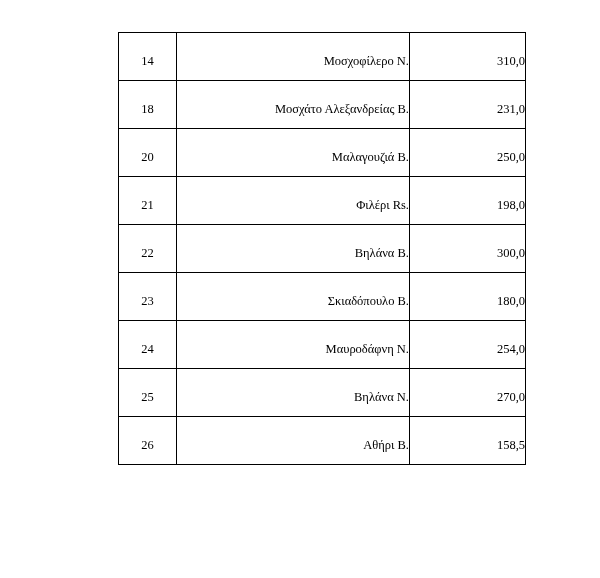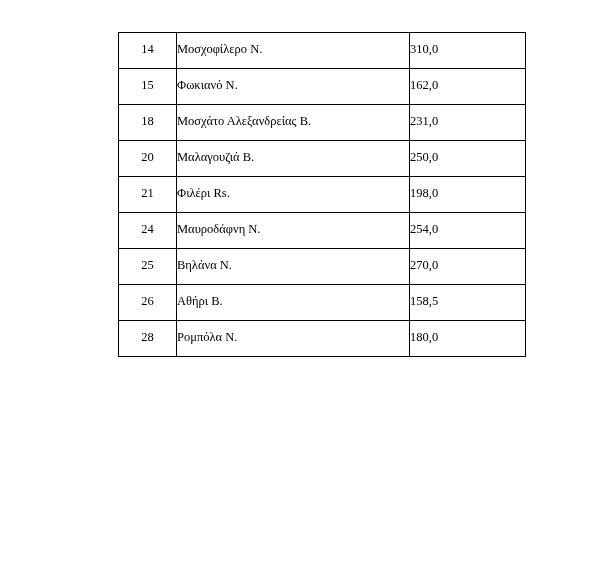--- a/index.html
+++ b/index.html
@@ -27,91 +27,91 @@
     width: 406px;
   }
   table.grape-table {
     border-collapse: collapse;
     width: 406px;
     table-layout: fixed;
   }
   table.grape-table td {
     border: 1px solid #000000;
     height: 33px;
-    padding: 0 0 2px 0;
+    padding: 12px 0 2px 0;
     vertical-align: middle;
     font-size: 12.5px;
     font-family: "Liberation Serif", serif;
   }
   td.col-index {
     width: 57px;
     text-align: center;
   }
   td.col-name {
     width: 233px;
-    text-align: left;
+    text-align: right;
     padding-left: 113px;
     box-sizing: border-box;
     margin-left: 36px;
   }
   td.col-value {
     width: 116px;
-    text-align: left;
+    text-align: right;
     padding-right: 24px;
     box-sizing: border-box;
   }
 </style>
 </head>
 <body>
 
 <div class="page">
   <div class="table-wrap">
     <table class="grape-table">
       <tbody>
           <tr>
             <td class="col-index">14</td>
             <td class="col-name">Μοσχοφίλερο Ν.</td>
             <td class="col-value">310,0</td>
           </tr>
           <tr>
-            <td class="col-index">15</td>
-            <td class="col-name">Φωκιανό Ν.</td>
-            <td class="col-value">162,0</td>
-          </tr>
-          <tr>
             <td class="col-index">18</td>
             <td class="col-name">Μοσχάτο Αλεξανδρείας Β.</td>
             <td class="col-value">231,0</td>
           </tr>
           <tr>
             <td class="col-index">20</td>
             <td class="col-name">Μαλαγουζιά Β.</td>
             <td class="col-value">250,0</td>
           </tr>
           <tr>
             <td class="col-index">21</td>
             <td class="col-name">Φιλέρι Rs.</td>
             <td class="col-value">198,0</td>
+          </tr>
+          <tr>
+            <td class="col-index">22</td>
+            <td class="col-name">Βηλάνα Β.</td>
+            <td class="col-value">300,0</td>
+          </tr>
+          <tr>
+            <td class="col-index">23</td>
+            <td class="col-name">Σκιαδόπουλο Β.</td>
+            <td class="col-value">180,0</td>
           </tr>
           <tr>
             <td class="col-index">24</td>
             <td class="col-name">Μαυροδάφνη Ν.</td>
             <td class="col-value">254,0</td>
           </tr>
           <tr>
             <td class="col-index">25</td>
             <td class="col-name">Βηλάνα Ν.</td>
             <td class="col-value">270,0</td>
           </tr>
           <tr>
             <td class="col-index">26</td>
             <td class="col-name">Αθήρι Β.</td>
             <td class="col-value">158,5</td>
           </tr>
-          <tr>
-            <td class="col-index">28</td>
-            <td class="col-name">Ρομπόλα Ν.</td>
-            <td class="col-value">180,0</td>
-          </tr>
         </tbody>
     </table>
   </div>
 </div>
 
 </body></html>

